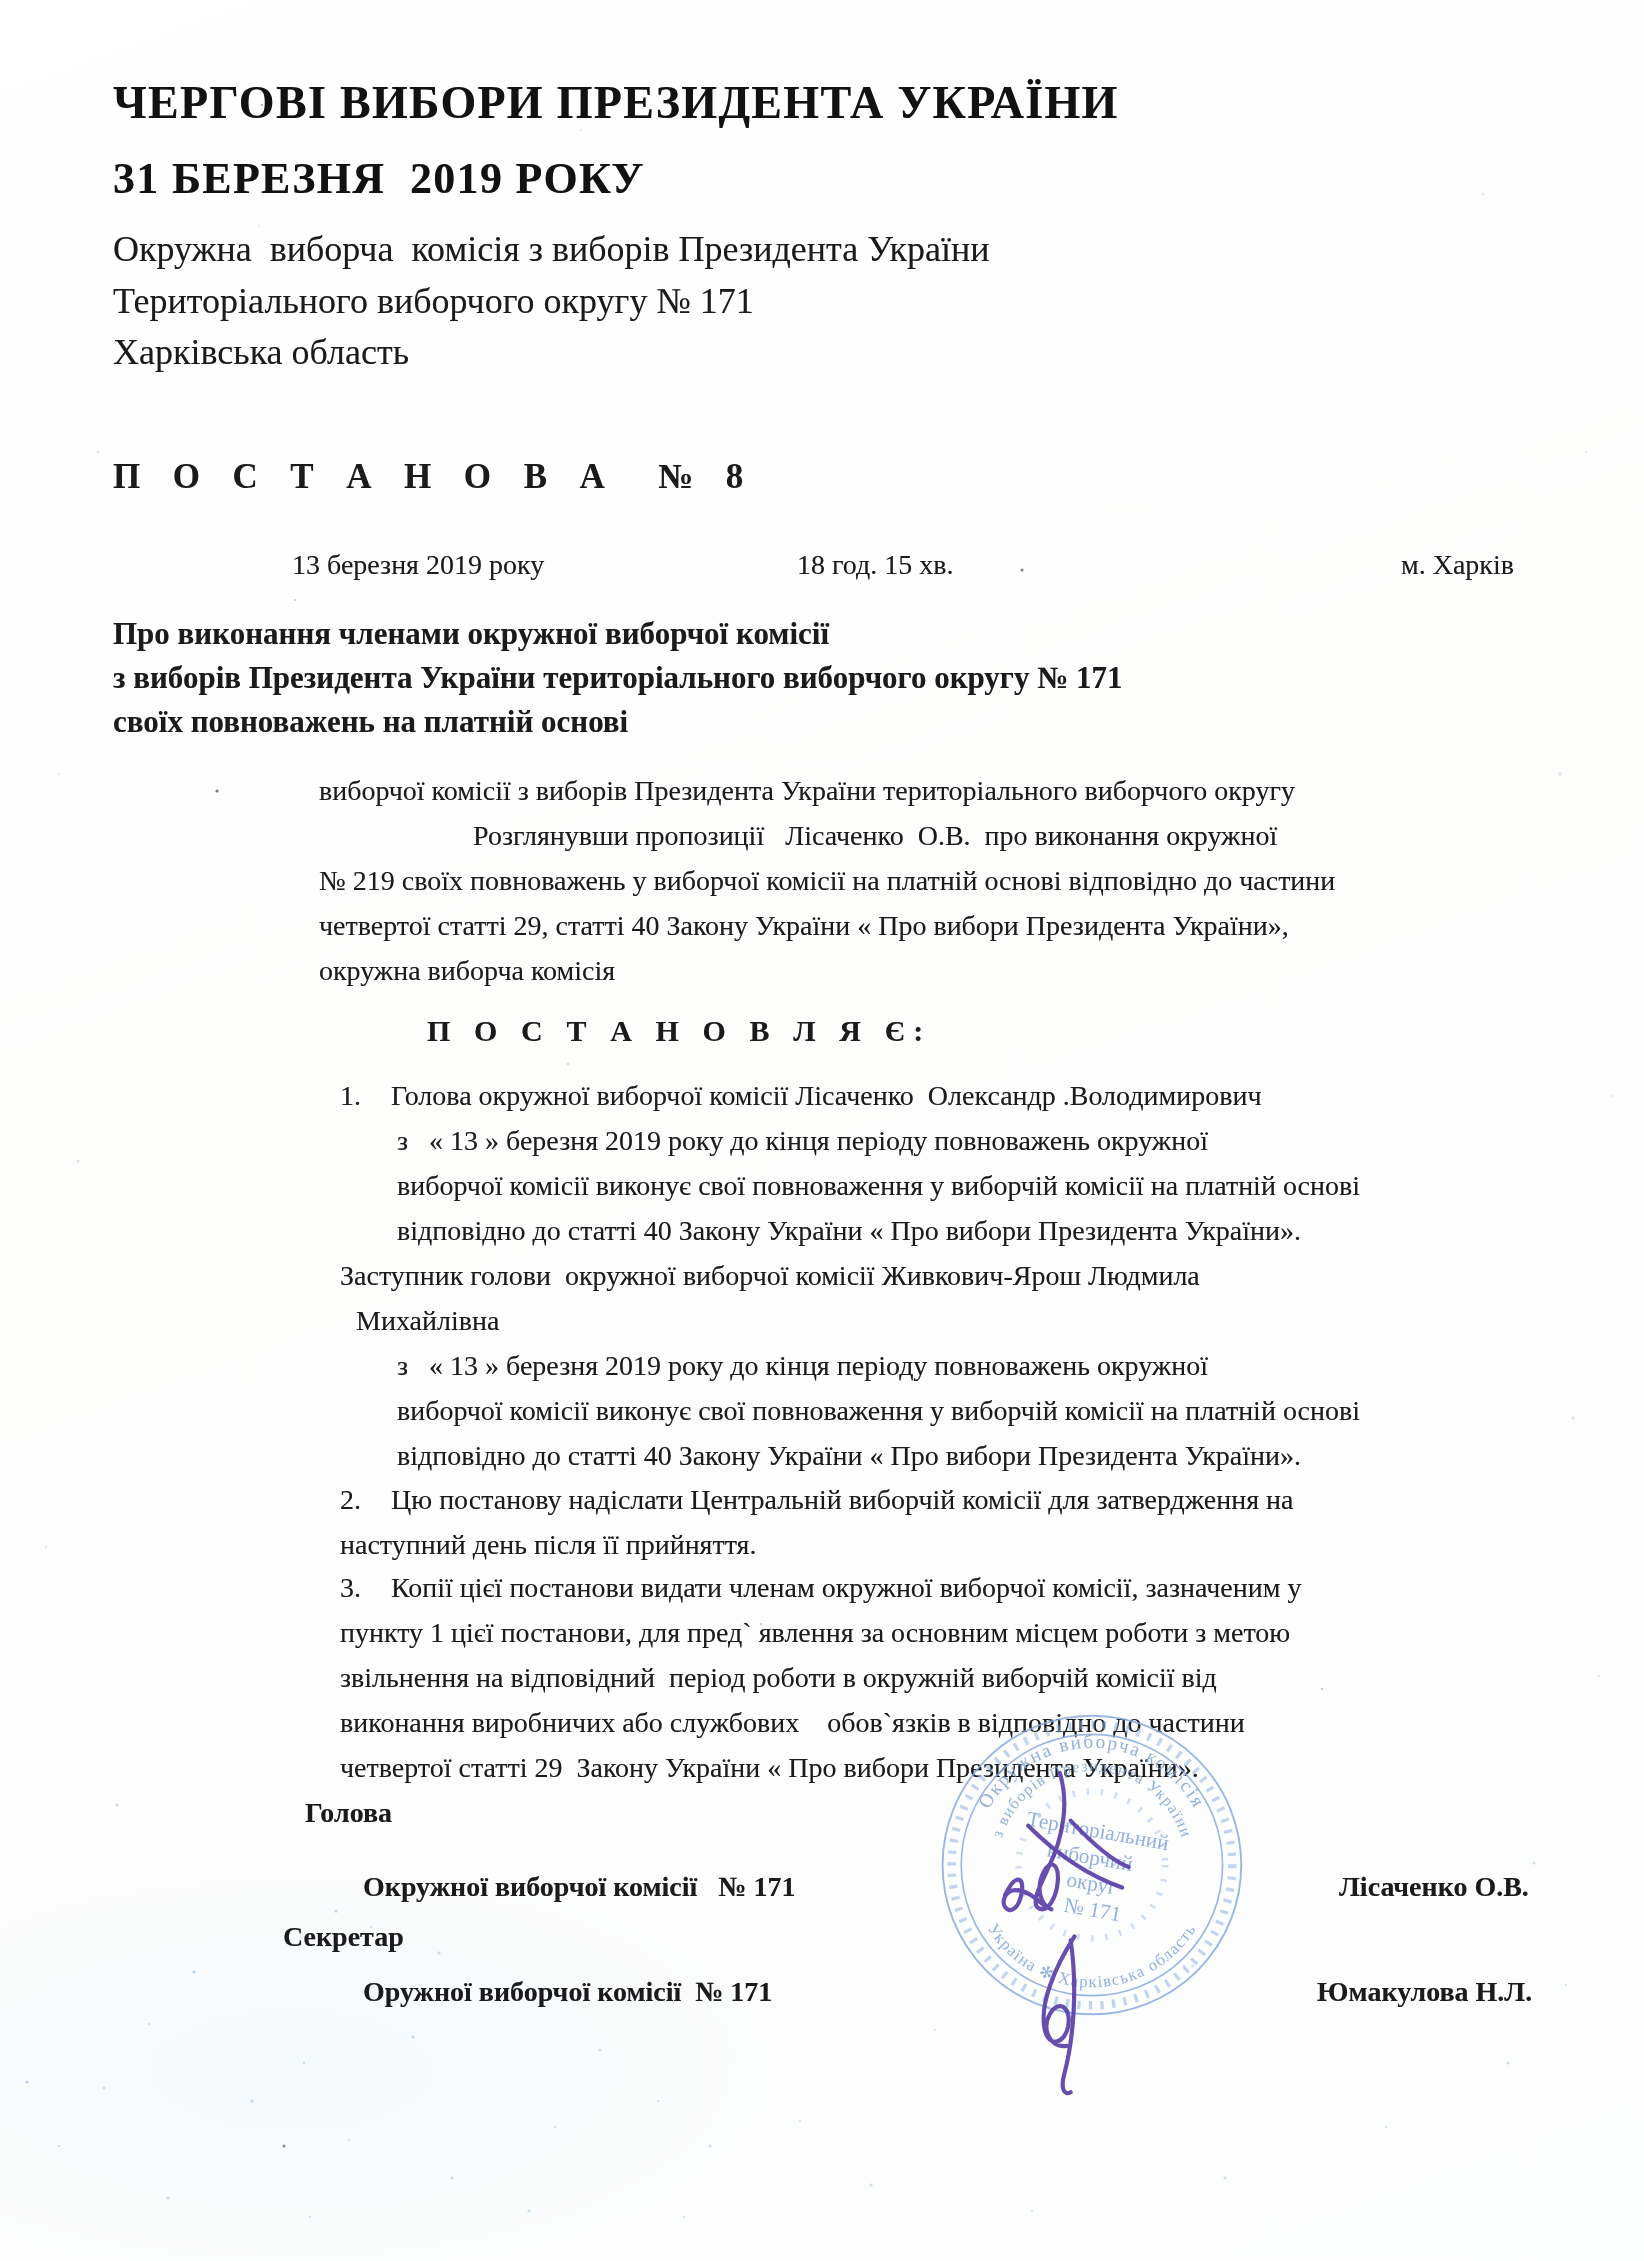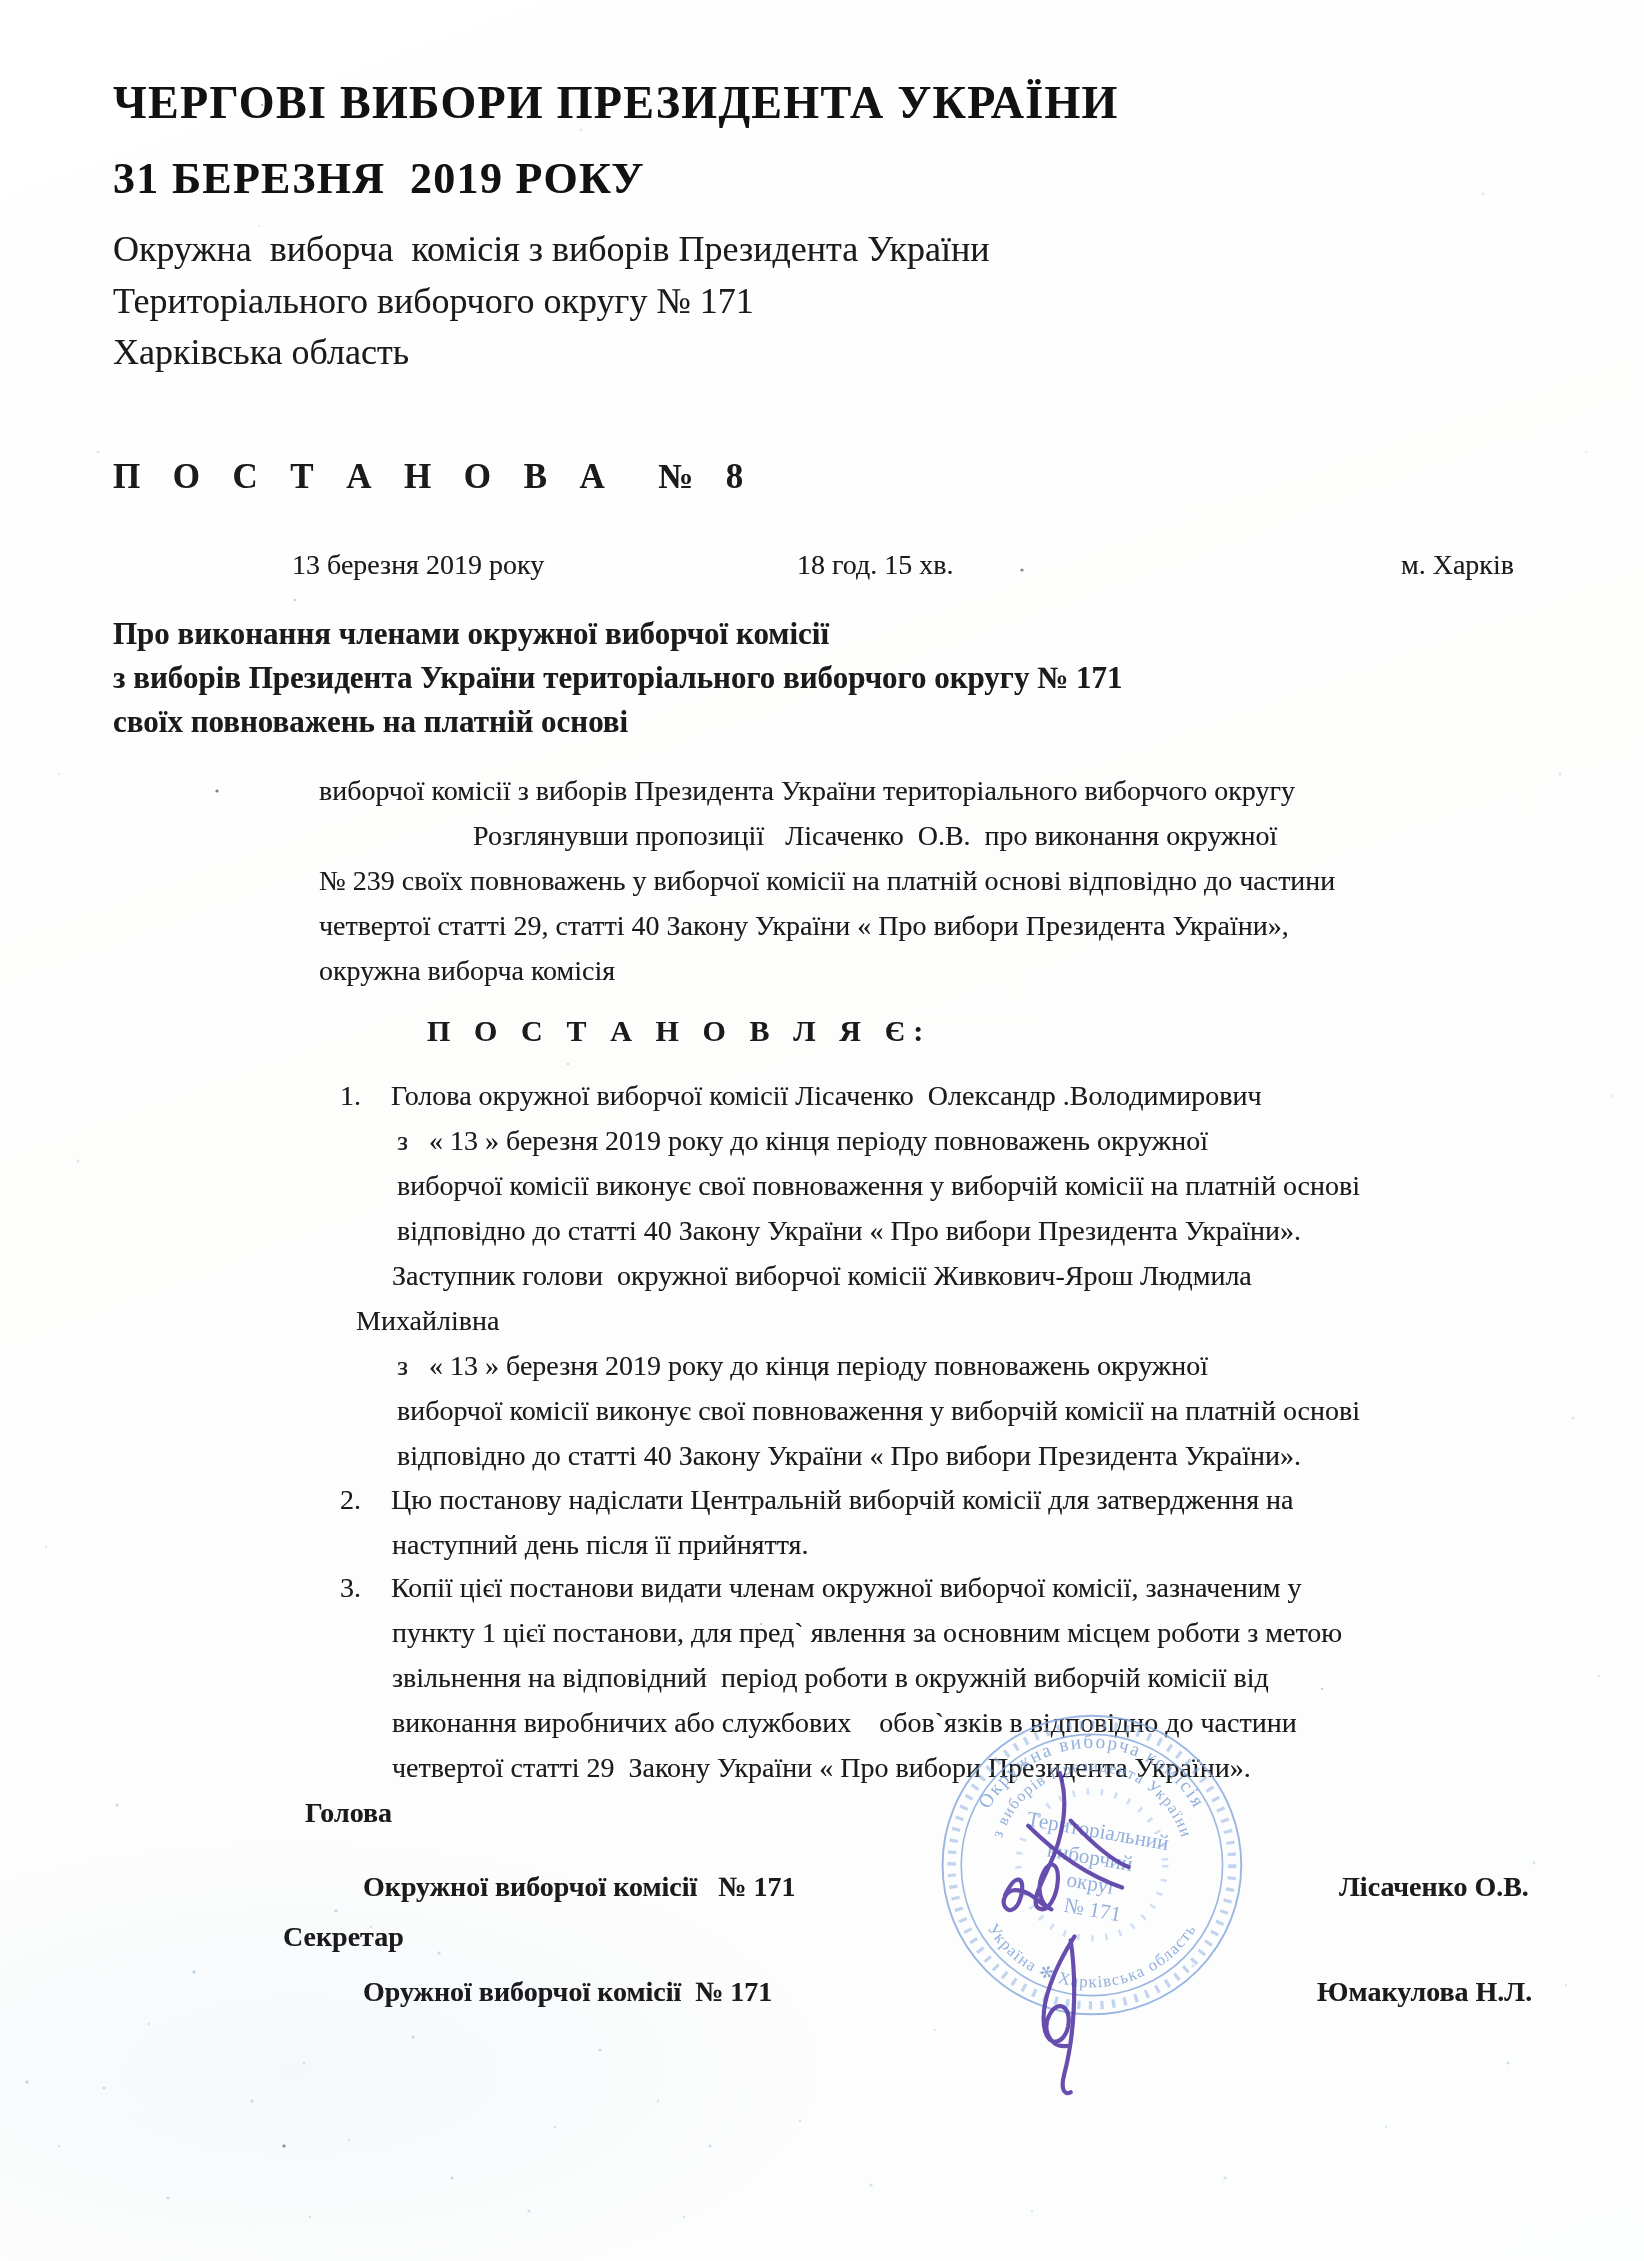--- a/index.html
+++ b/index.html
@@ -19,21 +19,21 @@
   .t1{font-size:46px;font-weight:bold;letter-spacing:1.3px;color:#121214;}
   .t2{font-size:44px;font-weight:bold;letter-spacing:1.3px;color:#121214;}
   .org{font-size:36px;}
   .postanova{font-size:35px;font-weight:bold;letter-spacing:.34em;}
   .daterow{font-size:28px;}
   .subject{font-size:31px;font-weight:bold;line-height:44px;margin-top:8px;}
   .bodytext{font-size:28px;line-height:45px;}
   .resolves{font-size:30px;font-weight:bold;letter-spacing:.27em;}
   .list .num{display:inline-block;width:51px;}
   .ind{margin-left:57px;}
-  .cont{margin-left:52px;}
+  .cont{}
   .outd{margin-left:16px;}
   .sig{font-size:28px;font-weight:bold;}
   .scan-soft{text-shadow:0 0 0.6px rgba(20,20,25,.38);}
   .speckles{left:0;top:0;width:1.9px;height:1.9px;border-radius:50%;background:transparent;
     box-shadow:
       335px 1910px 0 0.6px rgba(70,150,215,.38), 370px 1926px 0 0 rgba(70,150,215,.34),
       438px 1952px 0 0.6px rgba(70,150,215,.30), 490px 1991px 0 0 rgba(70,150,215,.36),
       412px 2036px 0 0.6px rgba(70,150,215,.32), 303px 2062px 0 0 rgba(70,150,215,.38),
       251px 2100px 0 0.6px rgba(70,150,215,.30), 348px 2139px 0 0 rgba(70,150,215,.34),
       451px 2177px 0 0.6px rgba(70,150,215,.30), 554px 2126px 0 0 rgba(70,150,215,.36),
@@ -104,21 +104,21 @@
 
   <div class="abs centered subject scan-soft" style="top:604px">
     <div><span class="cshift line">Про виконання членами окружної виборчої комісії</span></div>
     <div><span class="cshift line">з виборів Президента України територіального виборчого округу № 171</span></div>
     <div><span class="cshift line">своїх повноважень на платній основі</span></div>
   </div>
 
   <div class="abs bodytext scan-soft" style="top:768px;left:319px">
     <div class="line">виборчої комісії з виборів Президента України територіального виборчого округу</div>
     <div class="line" style="margin-left:154px">Розглянувши пропозиції   Лісаченко  О.В.  про виконання окружної</div>
-    <div class="line">№ 239 своїх повноважень у виборчої комісії на платній основі відповідно до частини</div>
+    <div class="line">№ 219 своїх повноважень у виборчої комісії на платній основі відповідно до частини</div>
     <div class="line">четвертої статті 29, статті 40 Закону України « Про вибори Президента України»,</div>
     <div class="line">окружна виборча комісія</div>
   </div>
 
   <div class="abs resolves scan-soft" style="top:1014px;left:427px">
     <span class="line">П О С Т А Н О В Л Я Є:</span>
   </div>
 
   <div class="abs bodytext list scan-soft" style="top:1073px;left:340px">
     <div class="line"><span class="num">1.</span><span>Голова окружної виборчої комісії Лісаченко  Олександр .Володимирович</span></div>

